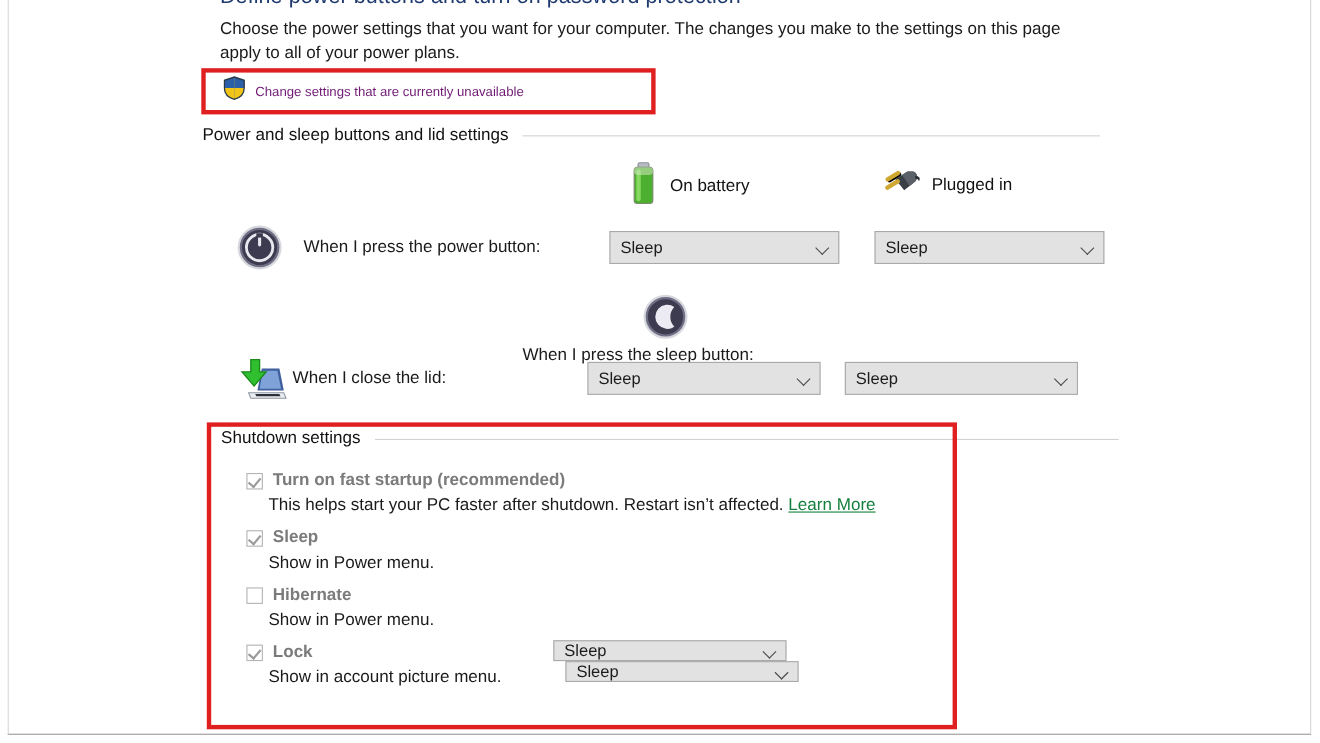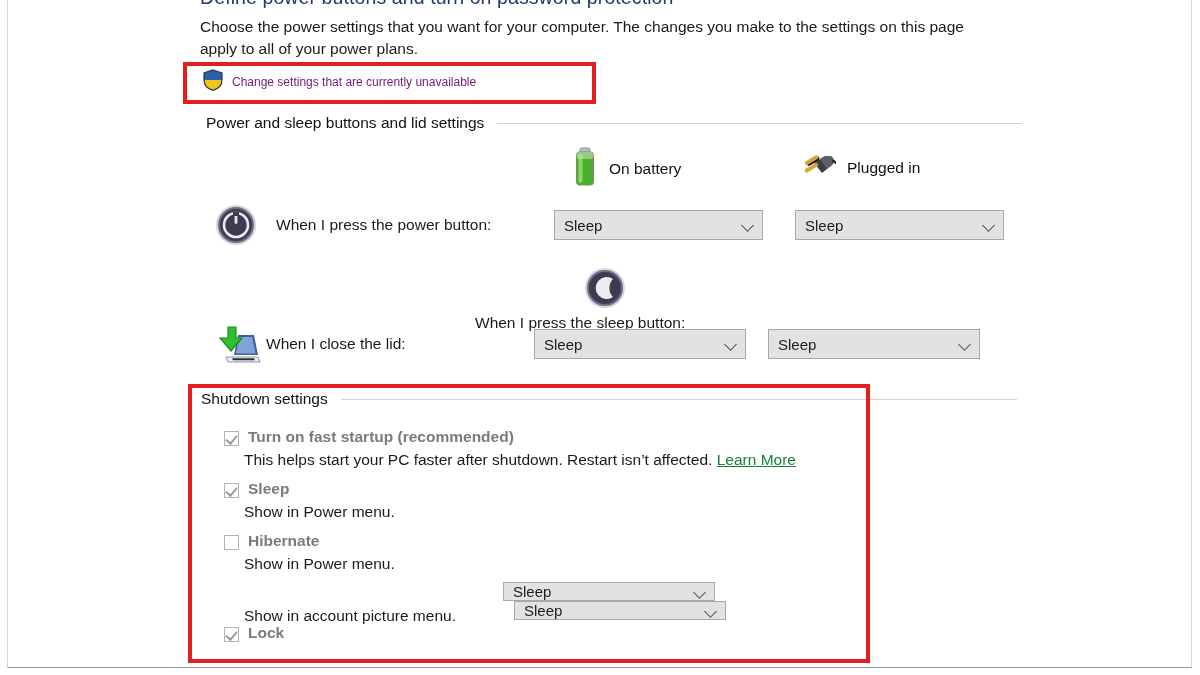--- a/index.html
+++ b/index.html
@@ -103,21 +103,21 @@
     align-items: center;
     font-size: 15.5px;
     color: #111111;
   }
   .group-header .rule {
     flex: 1 1 auto;
     height: 1px;
     background: #d2d2d2;
     margin-left: 13px;
   }
-  #group-power { left: 206px; top: 114px; width: 816px; }
+  #group-power { left: 184px; top: 114px; width: 816px; }
   #group-shutdown { left: 201px; top: 390px; width: 816px; }
 
   
   .col-head {
     position: absolute;
     display: flex;
     align-items: center;
     gap: 11px;
     font-size: 15.5px;
     color: #111111;
@@ -185,21 +185,21 @@
     border-right: 1.6px solid #4a4a4a;
     border-bottom: 1.6px solid #4a4a4a;
     transform: rotate(45deg);
   }
 
   
   .chk-item {
     position: absolute;
     left: 224px;
     display: flex;
-    align-items: center;
+    align-items: flex-start;
     gap: 9px;
   }
   .chk-box {
     width: 15px;
     height: 15px;
     flex: 0 0 15px;
     box-sizing: border-box;
     border: 1px solid #b3b3b3;
     background: #ffffff;
     position: relative;
@@ -234,21 +234,21 @@
     color: #15803d;
     text-decoration: underline;
   }
 
   #chk-fast   { top: 427px; }
   #desc-fast  { top: 451px; }
   #chk-sleep  { top: 479px; }
   #desc-sleep { top: 503px; }
   #chk-hib    { top: 531px; }
   #desc-hib   { top: 555px; }
-  #chk-lock   { top: 583px; margin-top: 40px; }
+  #chk-lock   { top: 583px; }
   #desc-lock  { top: 607px; }
 </style>
 </head>
 <body>
 
 <div id="window-frame"></div>
 
 <div id="content">
 
   <div class="page-title">Define power buttons and turn on password protection</div>

